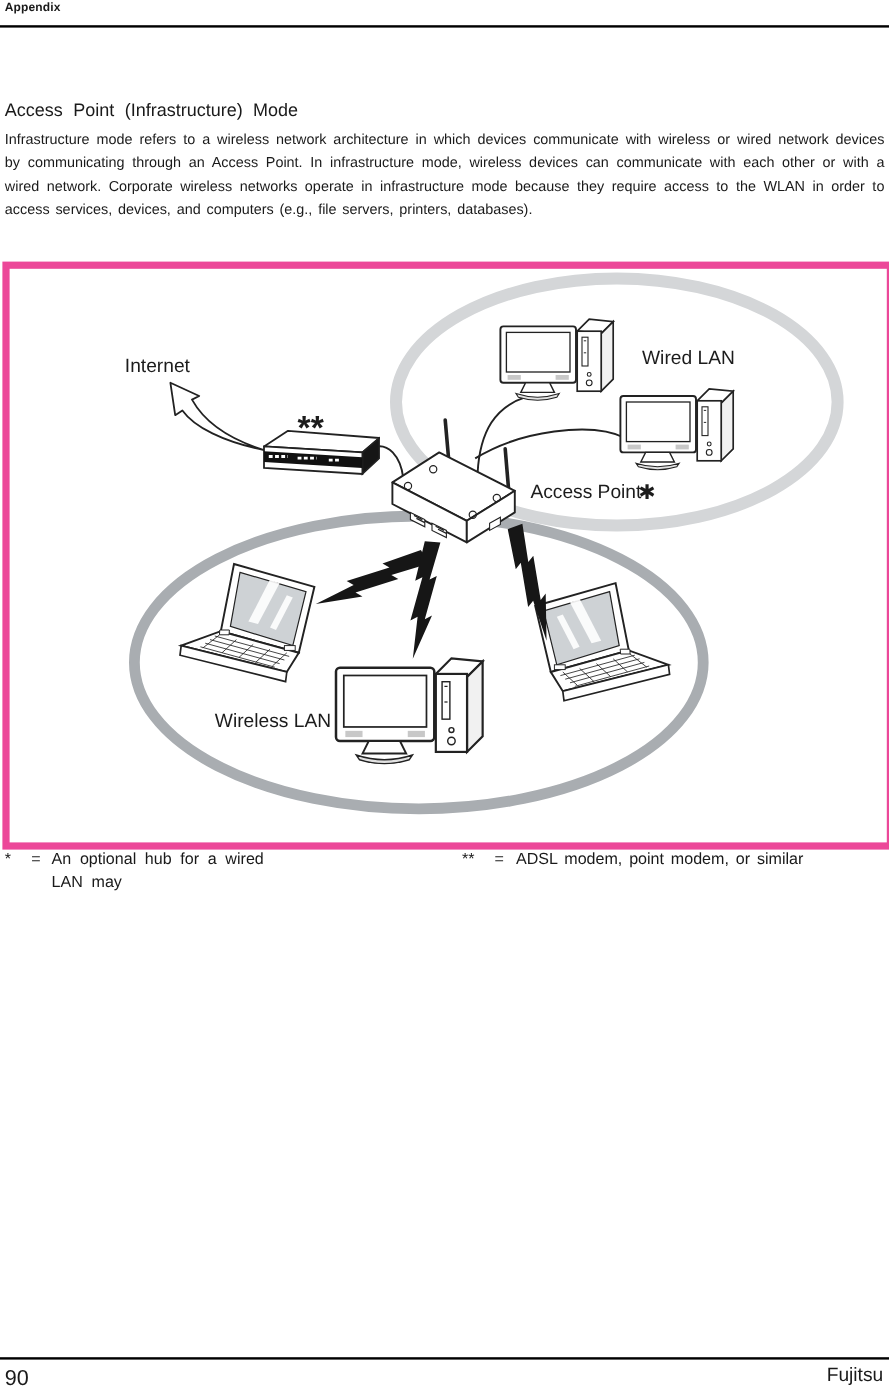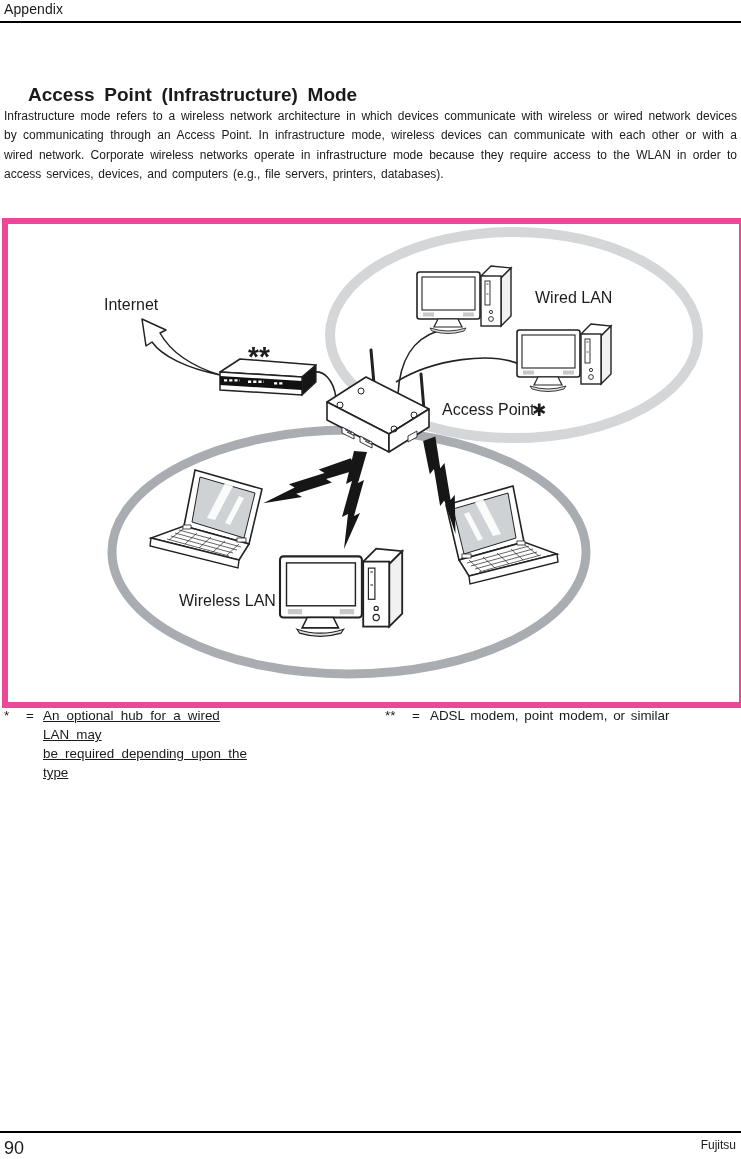--- a/index.html
+++ b/index.html
@@ -3,38 +3,38 @@
 <meta charset="utf-8">
 <style>
   html,body{margin:0;padding:0;background:#fff;}
   body{
     width:741px;height:1159px;position:relative;overflow:hidden;
     font-family:"Liberation Sans","DejaVu Sans",sans-serif;
     color:#1a1a1a;
   }
   .abs{position:absolute;}
   .rule{position:absolute;left:0;width:741px;height:2px;background:#000;}
-  .appendix-title{left:4px;top:1px;font-size:14px;font-weight:normal;letter-spacing:.1px;}
-  .section-heading{left:4px;top:84px;font-size:19px;font-weight:bold;word-spacing:4.5px;margin-left:24px;}
+  .appendix-title{left:4px;top:1px;font-size:10px;font-weight:bold;letter-spacing:.1px;}
+  .section-heading{left:4px;top:84px;font-size:15px;font-weight:normal;word-spacing:4.5px;}
   .body-text{
     left:4px;top:107px;width:733px;
     font-size:12px;line-height:19.3px;text-align:justify;word-spacing:1.5px;
   }
   .diagram-frame{
     left:2px;top:218px;width:731px;height:478px;
     border:6px solid #ec4899;background:#fff;
   }
   .diagram-frame svg{display:block;}
   svg text{font-family:"Liberation Sans","DejaVu Sans",sans-serif;fill:#1c1c1c;}
   .fn{position:absolute;font-size:13.4px;line-height:19px;}
   .fn-marker{position:absolute;top:0;}
   .fn-eq{position:absolute;top:0;}
-  .fn-lines{position:absolute;top:0;width:205px;word-spacing:3.5px;text-decoration:underline;}
+  .fn-lines{position:absolute;top:0;width:205px;word-spacing:3.5px;}
   .footer-num{left:4px;top:1138px;font-size:18px;}
-  .footer-brand{right:5px;top:1138px;font-size:12px;}
+  .footer-brand{right:5px;top:1138px;font-size:16px;}
 </style>
 </head>
 <body>
 
 <div class="abs appendix-title">Appendix</div>
 <div class="rule" style="top:21px;"></div>
 
 <div class="abs section-heading">Access Point (Infrastructure) Mode</div>
 <div class="abs body-text">Infrastructure mode refers to a wireless network architecture in which devices communicate with wireless or wired network devices by communicating through an Access Point. In infrastructure mode, wireless devices can communicate with each other or with a wired network. Corporate wireless networks operate in infrastructure mode because they require access to the WLAN in order to access services, devices, and computers (e.g., file servers, printers, databases).</div>
 
@@ -138,21 +138,20 @@
   <use href="#bolt" transform="translate(332,226)"></use>
   <use href="#bolt" transform="translate(402,222) rotate(-25)"></use>
 </svg>
 </div>
 
 <div class="fn" style="left:0;top:706px;width:360px;">
   <span class="fn-marker" style="left:4px;">*</span>
   <span class="fn-eq" style="left:26px;">=</span>
   <div class="fn-lines" style="left:43px;">
     <div>An optional hub for a wired LAN may</div>
-    <div>be required depending upon the type</div>
   </div>
 </div>
 <div class="fn" style="left:0;top:706px;width:741px;">
   <span class="fn-marker" style="left:385px;">**</span>
   <span class="fn-eq" style="left:412px;">=</span>
   <span class="fn-marker" style="left:430px;word-spacing:2px;">ADSL modem, point modem, or similar</span>
 </div>
 
 <div class="rule" style="top:1131px;"></div>
 <div class="abs footer-num">90</div>

